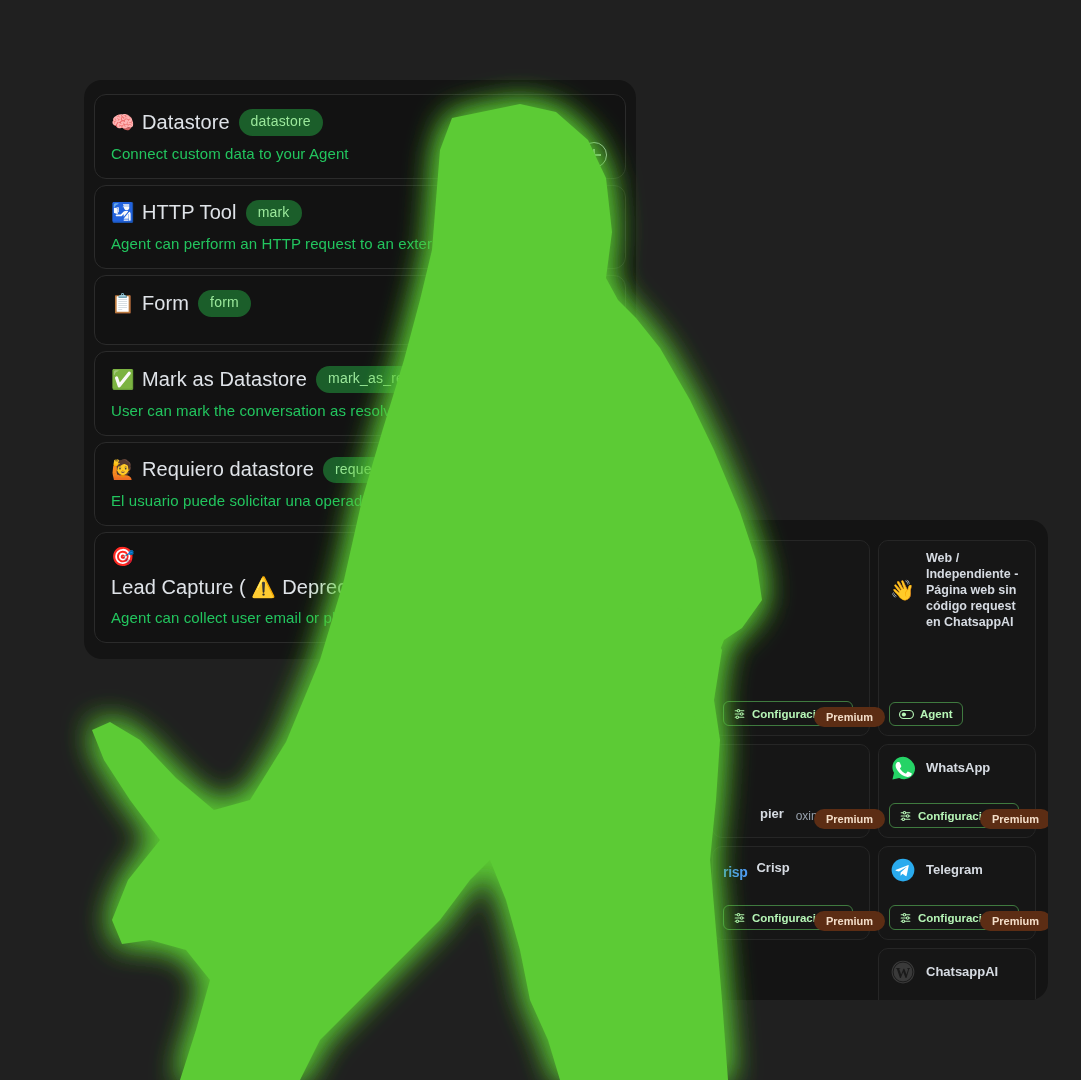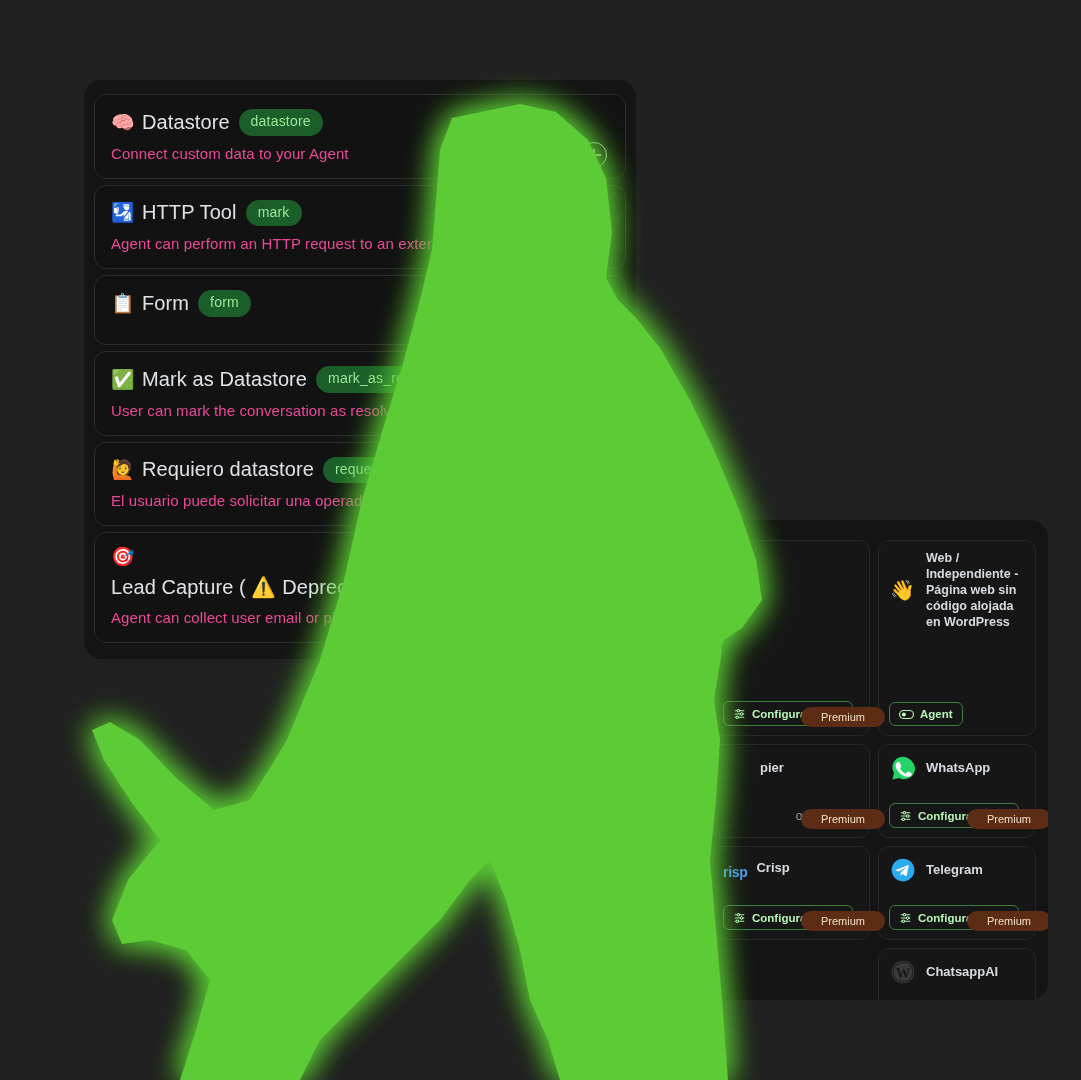--- a/index.html
+++ b/index.html
@@ -73,21 +73,21 @@
     border-radius: 999px;
     font-size: 14px;
     padding: 4px 12px 5px 12px;
     letter-spacing: .2px;
     white-space: nowrap;
   }
 
   .tool-desc {
     margin-top: 9px;
     font-size: 15px;
-    color: #ec4899;
+    color: #22c55e;
     letter-spacing: .1px;
   }
 
   .plus-btn {
     position: absolute;
     right: 18px;
     top: 50%;
     transform: translateY(-50%);
     width: 26px;
     height: 26px;
@@ -191,23 +191,24 @@
   .int-btn svg { display: block; }
 
   .premium-badge {
     position: absolute;
     right: -16px;
     bottom: 8px;
     background: #5c2d14;
     color: #f3ddc8;
     font-size: 11px;
     border-radius: 999px;
-    padding: 4px 20px;
+    padding: 4px 12px;
     white-space: nowrap;
     z-index: 3;
+    font-weight: bold;
   }
 
   .soon-text {
     position: absolute;
     right: 8px;
     bottom: 14px;
     font-size: 12px;
     color: #98a1ac;
     z-index: 2;
   }
@@ -312,32 +313,32 @@
               <circle cx="8" cy="19" r="2.3" fill="#161616"></circle>
           </svg>
           <span>Configuraciones</span>
         </button>
         <span class="premium-badge">Premium</span>
       </div>
 
       <div class="int-card tall">
         <div class="int-head">
           <span class="int-icon">👋</span>
-          <span class="int-name multiline">Web / Independiente - Página web sin código alojada en WordPress</span>
+          <span class="int-name multiline">Web / Independiente - Página web sin código request en ChatsappAI</span>
         </div>
         <button class="int-btn">
           <svg width="15" height="11" viewBox="0 0 26 16">
             <rect x="1" y="1" width="24" height="14" rx="7" fill="none" stroke="#b6f5b6" stroke-width="2"></rect>
             <circle cx="8.5" cy="8" r="3.6" fill="#b6f5b6"></circle>
           </svg>
           <span>Agent</span>
         </button>
       </div>
 
-      <div class="int-card" style="grid-row: span 1;">
+      <div class="int-card" style="grid-row: span 1; justify-content: flex-end;">
         <div class="int-head">
           <span class="int-icon"></span>
           <span class="int-name">pier</span>
         </div>
         <span class="soon-text">oximamente</span>
         <span class="premium-badge">Premium</span>
       </div>
 
       <div class="int-card">
         <div class="int-head">

